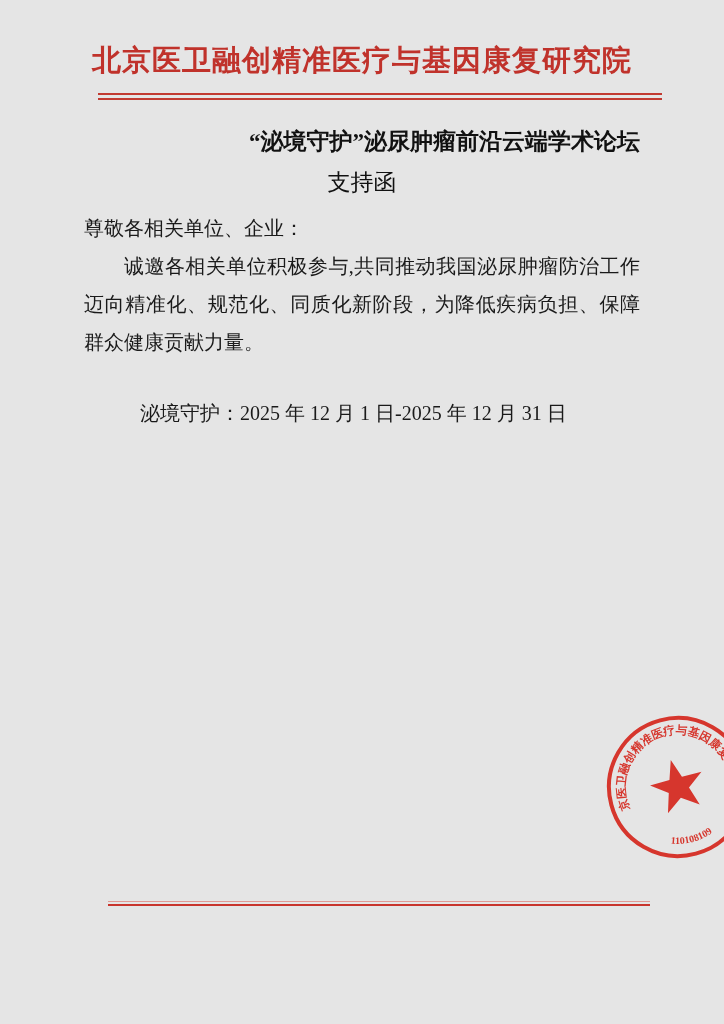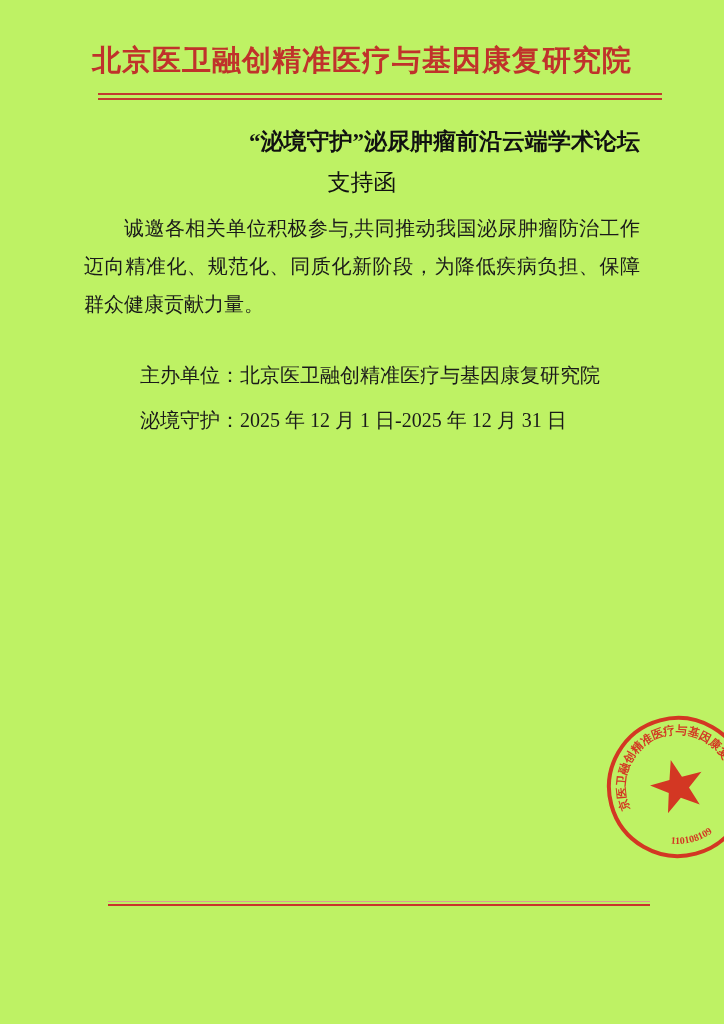--- a/index.html
+++ b/index.html
@@ -1,20 +1,20 @@
 <!DOCTYPE html>
 <html lang="zh"><head>
 <meta charset="utf-8">
 <style>
   html,body{margin:0;padding:0;background:#ffffff;}
   .page{
     position:relative;
     width:724px;height:1024px;
     margin:0 auto;
-    background:#bef264;
+    background:#e5e5e5;
     overflow:hidden;
     box-sizing:border-box;
     padding:42px 84px 0 84px;
     font-family:"Liberation Serif","DejaVu Serif",serif;
     color:#1a1a1a;
   }
   .inst-header{
     font-size:29px;
     font-weight:bold;
     text-align:center;
@@ -86,27 +86,25 @@
 
   <div class="inst-header">北京医卫融创精准医疗与基因康复研究院</div>
 
   <div class="head-rule"></div>
 
   <div class="doc-title">“泌境守护”泌尿肿瘤前沿云端学术论坛</div>
 
   <div class="doc-subtitle">支持函</div>
 
   <div class="body-text">
+    <p class="salutation">尊敬各相关单位、企业：</p>
     <p class="para">诚邀各相关单位积极参与,共同推动我国泌尿肿瘤防治工作迈向精准化、规范化、同质化新阶段，为降低疾病负担、保障群众健康贡献力量。</p>
   </div>
 
   <div class="meta">
-    <div class="meta-row">
-      <span>主办单位：</span><span>北京医卫融创精准医疗与基因康复研究院</span>
-    </div>
     <div class="meta-row">
       <span>泌境守护：</span><span>2025 年 12 月 1 日-2025 年 12 月 31 日</span>
     </div>
   </div>
 
   <div class="foot-rule"></div>
 
   <svg class="stamp" viewBox="0 0 150 150">
     <defs>
       <path id="arcTop" d="M 23.81 88.72 A 53 53 0 1 1 126.19 88.72" fill="none"></path>

